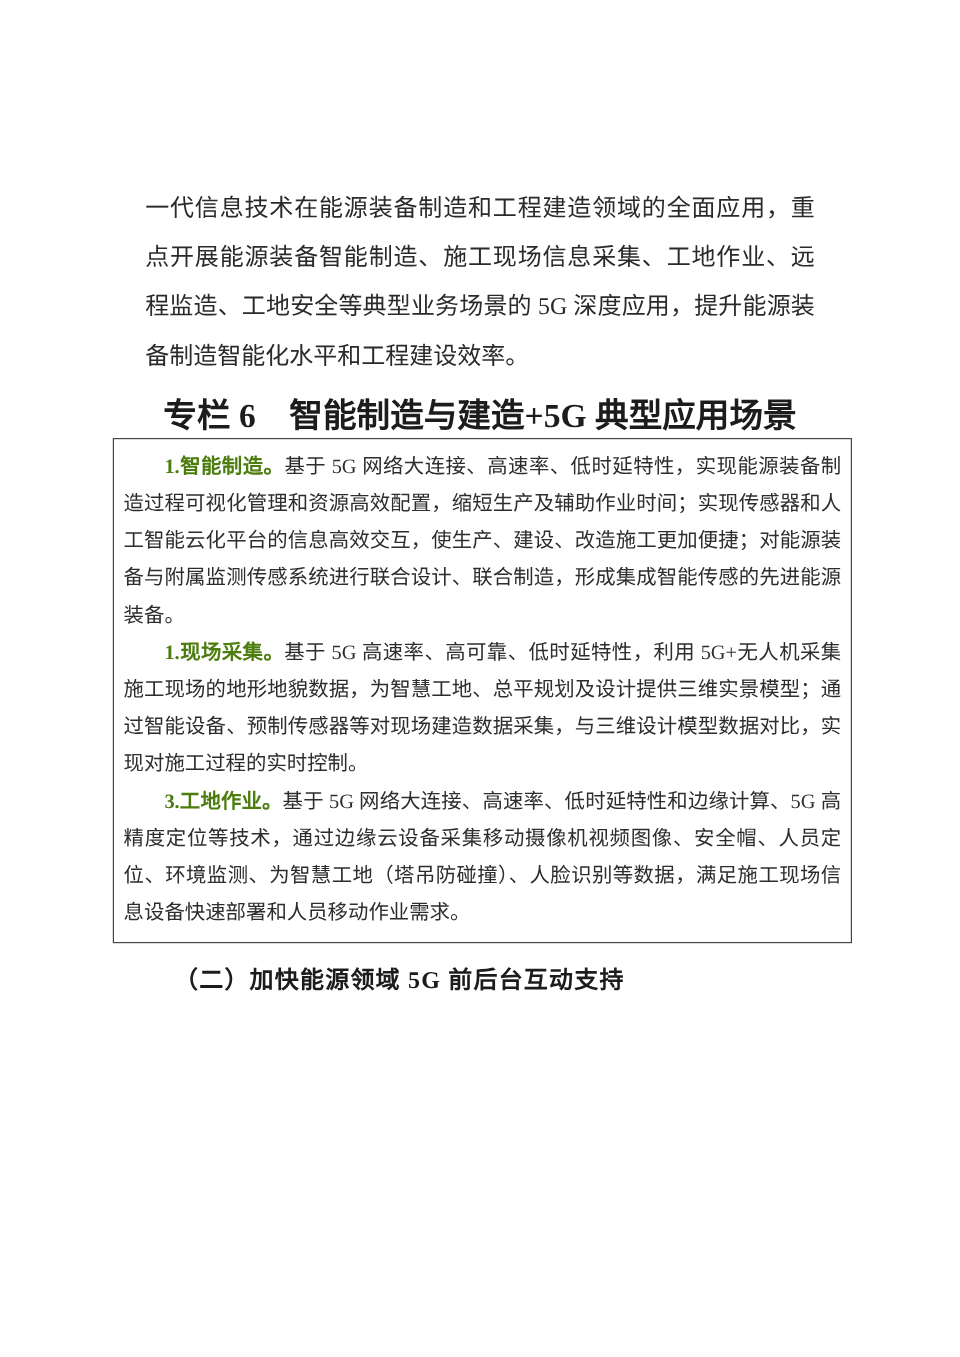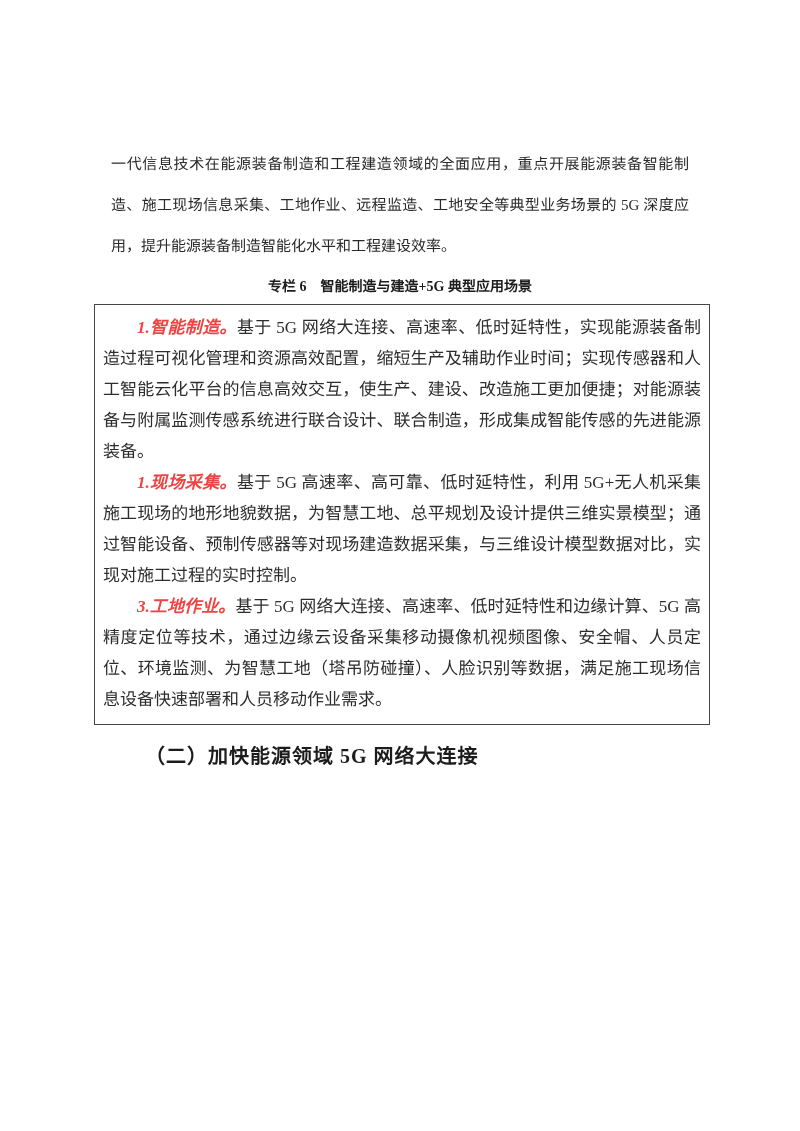--- a/index.html
+++ b/index.html
@@ -13,30 +13,30 @@
     height: 1131px;
     margin: 0 auto;
     background: #ffffff;
     box-sizing: border-box;
     padding: 138px 105px 0 105px;
     font-family: "Liberation Serif", "DejaVu Serif", serif;
     color: #262626;
     overflow: hidden;
   }
   .intro {
-    margin: 6px;
-    font-size: 15px;
+    margin: 16px;
+    font-size: 20px;
     line-height: 41px;
     text-align: justify;
     text-justify: inter-ideograph;
     color: #2a2a2a;
   }
   .box-title {
     margin: 6px 0 0 0;
-    font-size: 14px;
+    font-size: 28px;
     line-height: 28px;
     font-weight: bold;
     text-align: center;
     color: #1c1c1c;
     white-space: nowrap;
   }
   .feature-box {
     margin: 3px -15px 0 -11px;
     border: 1.5px solid #454545;
     padding: 7px 8px 9px 8px;
@@ -46,22 +46,21 @@
     margin: 0;
     font-size: 17px;
     line-height: 31px;
     text-align: justify;
     text-justify: inter-ideograph;
     text-indent: 2em;
     color: #2d2d2d;
   }
   .feature-box .lbl {
     font-weight: bold;
-    color: #ef4444;
-    font-style: italic;
+    color: #4d7c0f;
   }
   .section-heading {
     margin: 16px 0 0 0;
     font-size: 20px;
     line-height: 30px;
     font-weight: bold;
     text-indent: 2em;
     letter-spacing: 1px;
     color: #1c1c1c;
   }
@@ -86,15 +85,15 @@
     </p>
 
     <p>
       <span class="lbl">3.工地作业。</span><span>基于 5G 网络大连接、高速率、低时延特性和边缘计算、5G 高精度定位等技术，通过边缘云设备采集移动摄像机视频图像、安全帽、人员定位、环境监测、为智慧工地（塔吊防碰撞）、人脸识别等数据，满足施工现场信息设备快速部署和人员移动作业需求。</span>
     </p>
 
 
 
   </div>
 
-  <h3 class="section-heading">（二）加快能源领域 5G 网络大连接</h3>
+  <h3 class="section-heading">（二）加快能源领域 5G 前后台互动支持</h3>
 
 </div>
 
 </body></html>

